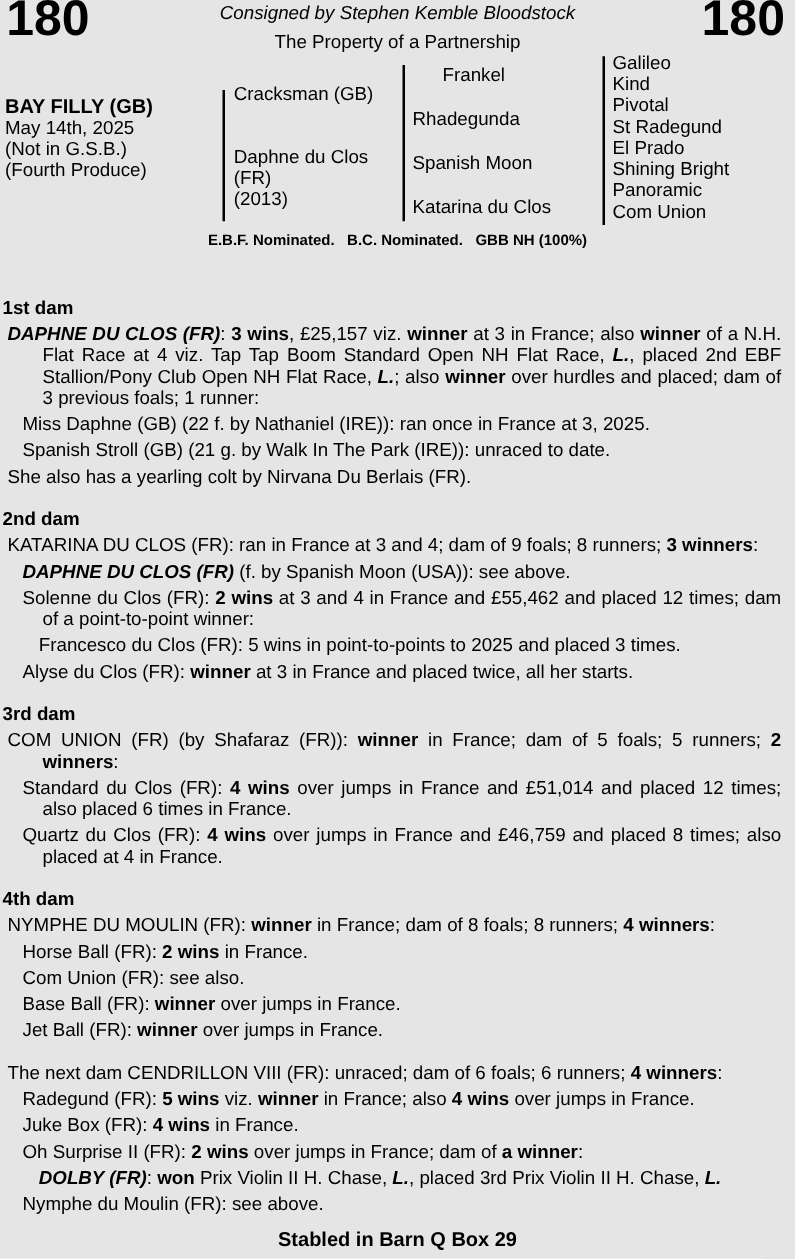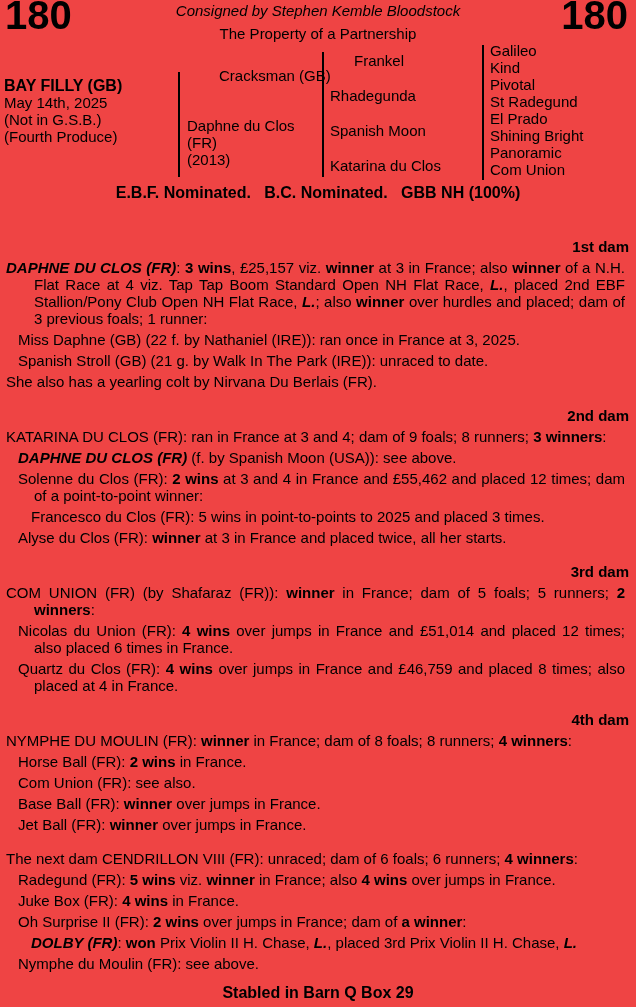--- a/index.html
+++ b/index.html
@@ -1,21 +1,21 @@
 <!DOCTYPE html>
 <html><head>
 <meta charset="utf-8">
 <style>
   * { box-sizing: border-box; }
   html, body { margin: 0; padding: 0; background: #fff; }
   .page {
     position: relative;
     width: 636px;
     height: 1007px;
-    background: #ef4444;
+    background: #e5e5e5;
     color: #000;
     font-family: "Liberation Sans", "DejaVu Sans", sans-serif;
     font-size: 15px;
     line-height: 17px;
     overflow: hidden;
   }
   
   .top-area { position: absolute; top: 0; left: 0; width: 636px; height: 221px; }
   .lot-num {
     position: absolute; top: -5px;
@@ -29,36 +29,36 @@
   .property  { top: 25px; }
 
   
   .pedigree { position: absolute; top: 45px; left: 0; width: 636px; height: 140px; }
   .vline { position: absolute; width: 2px; background: #000; }
   .vline1 { left: 178px; top: 27px; height: 105px; }
   .vline2 { left: 322px; top: 7px;  height: 125px; }
   .vline3 { left: 482px; top: 0px;  height: 135px; }
   .animal-block { position: absolute; left: 4px; top: 32px; }
   .animal-desc { font-weight: bold; font-size: 16px; }
-  .sire-name { position: absolute; left: 187px; top: 22px; margin-left: 32px; }
+  .sire-name { position: absolute; left: 187px; top: 22px; }
   .dam-block { position: absolute; left: 187px; top: 72px; }
   .gen2-item { position: absolute; left: 330px; }
   .g2-0 { top: 7px; margin-left: 24px; } .g2-1 { top: 42px; } .g2-2 { top: 77px; } .g2-3 { top: 112px; }
   .gen3-block { position: absolute; left: 490px; top: -3px; }
 
   .nominations {
     position: absolute; top: 184px; left: 0; width: 100%;
-    text-align: center; font-weight: bold; font-size: 16px;
+    text-align: center; font-weight: bold; font-size: 12px;
     white-space: pre;
   }
 
   
   .body-text { position: absolute; top: 221px; left: 2px; width: 627px; }
   .para { margin: 4px; text-align: justify; }
-  .dam-heading { margin: 17px 0 0 0; font-weight: bold; text-align: right; }
+  .dam-heading { margin: 17px 0 0 0; font-weight: bold; text-align: left; }
   .gap { margin-top: 17px; }
   .ind0 { padding-left: 28px; text-indent: -28px; }
   .ind1 { padding-left: 28px; text-indent: -16px; }
   .ind2 { padding-left: 36px; text-indent: -11px; }
   .b  { font-weight: bold; }
   .bi { font-weight: bold; font-style: italic; }
 
   
   .stabled {
     position: absolute; top: 984px; left: 0; width: 100%;
@@ -124,21 +124,21 @@
       <p class="para ind1"><span>Spanish Stroll (GB) (21 g. by Walk In The Park (IRE)): unraced to date.</span></p>
       <p class="para ind0"><span>She also has a yearling colt by Nirvana Du Berlais (FR).</span></p>
       <p class="dam-heading">2nd dam</p>
       <p class="para ind0"><span>KATARINA DU CLOS (FR): ran in France at 3 and 4; dam of 9 foals; 8 runners; </span><span class="b">3 winners</span><span>:</span></p>
       <p class="para ind1"><span class="bi">DAPHNE DU CLOS (FR)</span><span> (f. by Spanish Moon (USA)): see above.</span></p>
       <p class="para ind1"><span>Solenne du Clos (FR): </span><span class="b">2 wins</span><span> at 3 and 4 in France and £55,462 and placed 12 times; dam of a point-to-point winner:</span></p>
       <p class="para ind2"><span>Francesco du Clos (FR): 5 wins in point-to-points to 2025 and placed 3 times.</span></p>
       <p class="para ind1"><span>Alyse du Clos (FR): </span><span class="b">winner</span><span> at 3 in France and placed twice, all her starts.</span></p>
       <p class="dam-heading">3rd dam</p>
       <p class="para ind0"><span>COM UNION (FR) (by Shafaraz (FR)): </span><span class="b">winner</span><span> in France; dam of 5 foals; 5 runners; </span><span class="b">2 winners</span><span>:</span></p>
-      <p class="para ind1"><span>Nicolas du Union (FR): </span><span class="b">4 wins</span><span> over jumps in France and £51,014 and placed 12 times; also placed 6 times in France.</span></p>
+      <p class="para ind1"><span>Standard du Clos (FR): </span><span class="b">4 wins</span><span> over jumps in France and £51,014 and placed 12 times; also placed 6 times in France.</span></p>
       <p class="para ind1"><span>Quartz du Clos (FR): </span><span class="b">4 wins</span><span> over jumps in France and £46,759 and placed 8 times; also placed at 4 in France.</span></p>
       <p class="dam-heading">4th dam</p>
       <p class="para ind0"><span>NYMPHE DU MOULIN (FR): </span><span class="b">winner</span><span> in France; dam of 8 foals; 8 runners; </span><span class="b">4 winners</span><span>:</span></p>
       <p class="para ind1"><span>Horse Ball (FR): </span><span class="b">2 wins</span><span> in France.</span></p>
       <p class="para ind1"><span>Com Union (FR): see also.</span></p>
       <p class="para ind1"><span>Base Ball (FR): </span><span class="b">winner</span><span> over jumps in France.</span></p>
       <p class="para ind1"><span>Jet Ball (FR): </span><span class="b">winner</span><span> over jumps in France.</span></p>
       <p class="para ind0 gap"><span>The next dam CENDRILLON VIII (FR): unraced; dam of 6 foals; 6 runners; </span><span class="b">4 winners</span><span>:</span></p>
       <p class="para ind1"><span>Radegund (FR): </span><span class="b">5 wins</span><span> viz. </span><span class="b">winner</span><span> in France; also </span><span class="b">4 wins</span><span> over jumps in France.</span></p>
       <p class="para ind1"><span>Juke Box (FR): </span><span class="b">4 wins</span><span> in France.</span></p>

